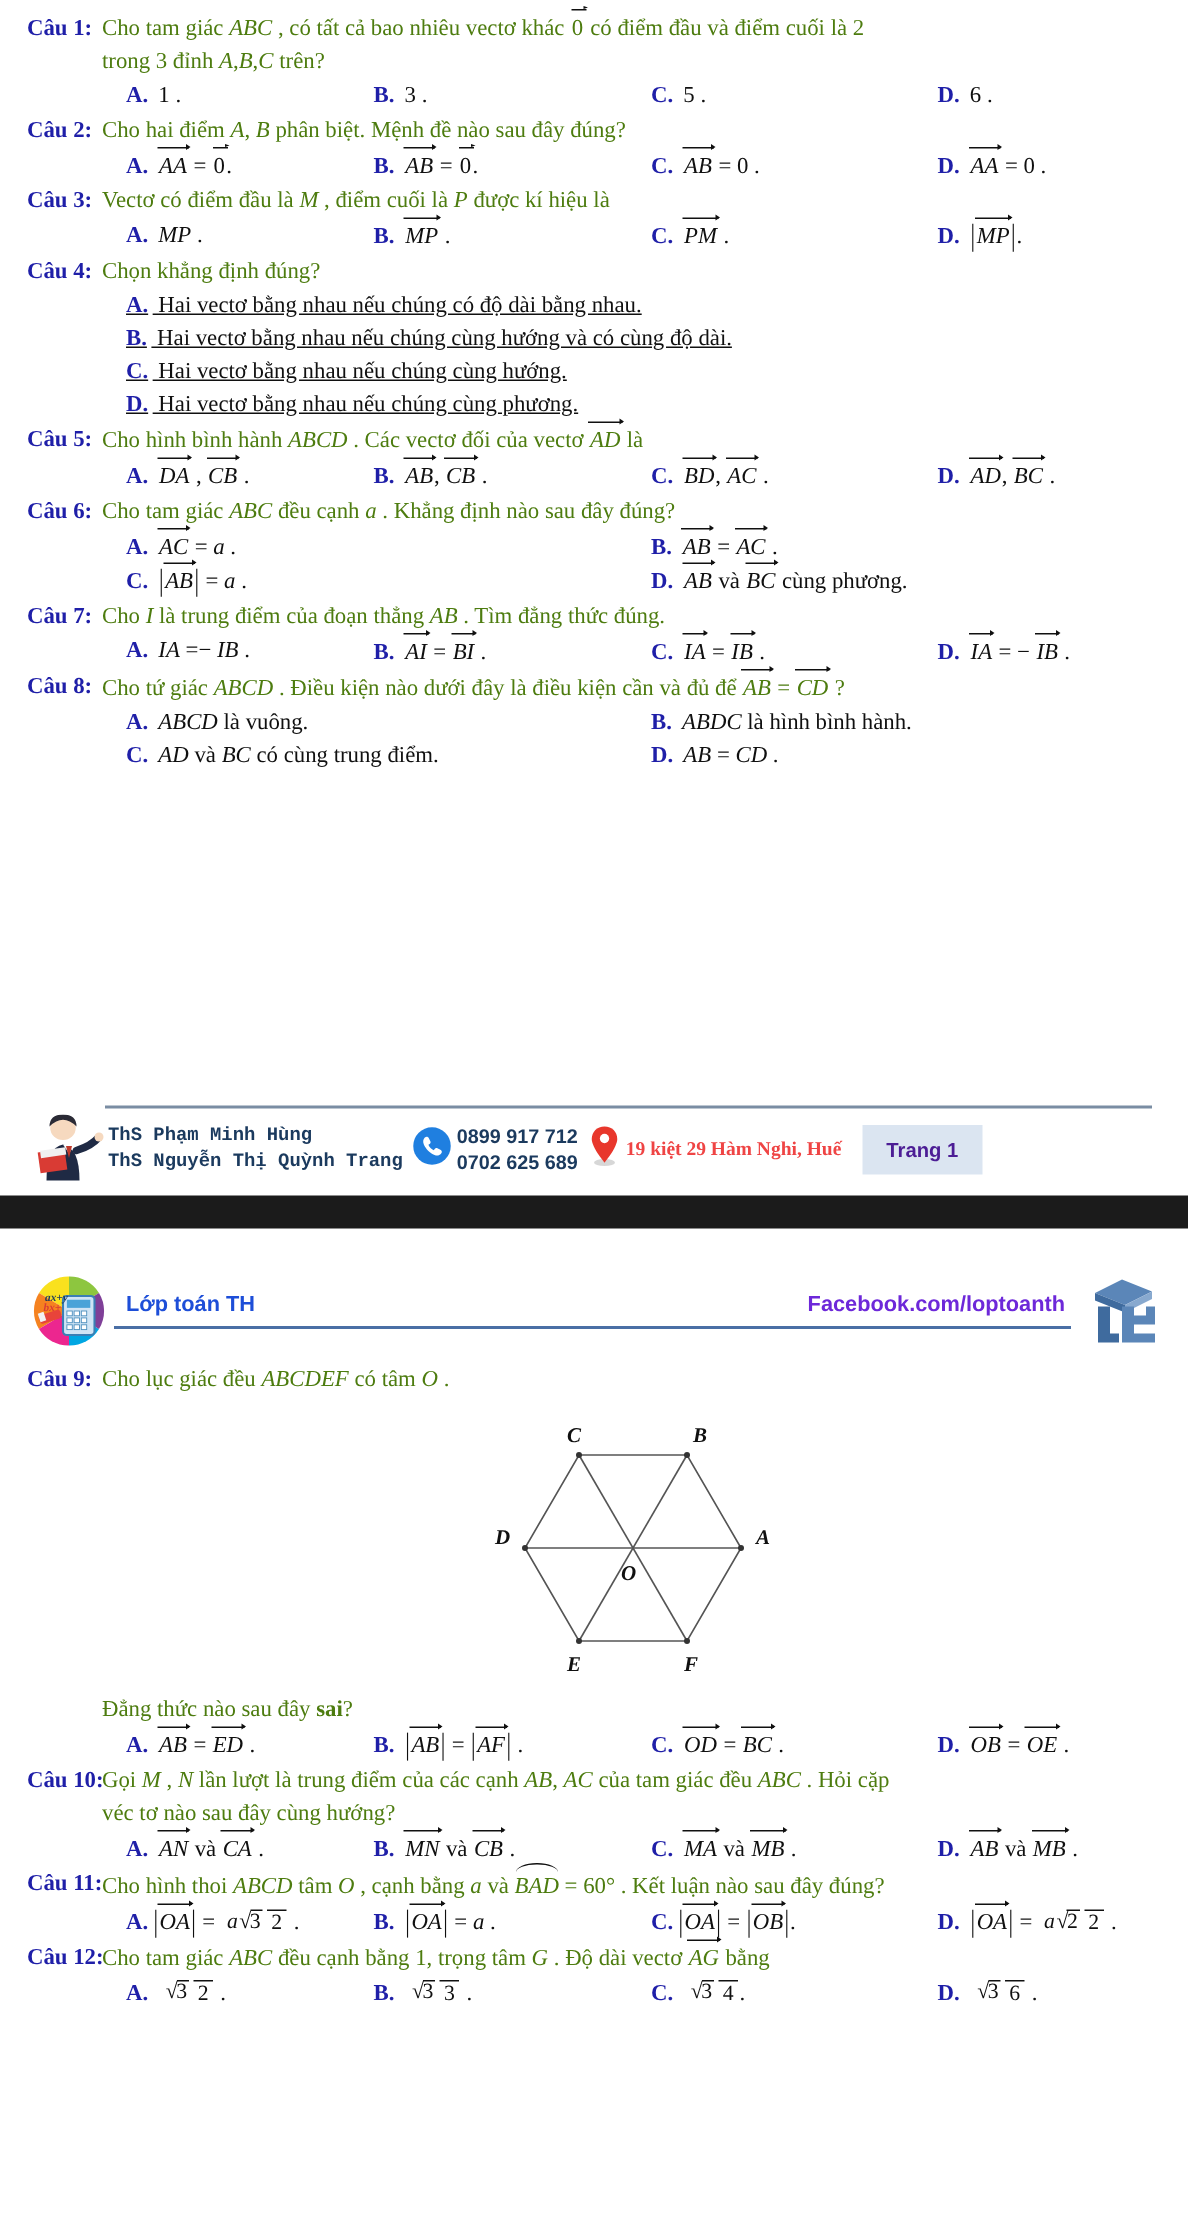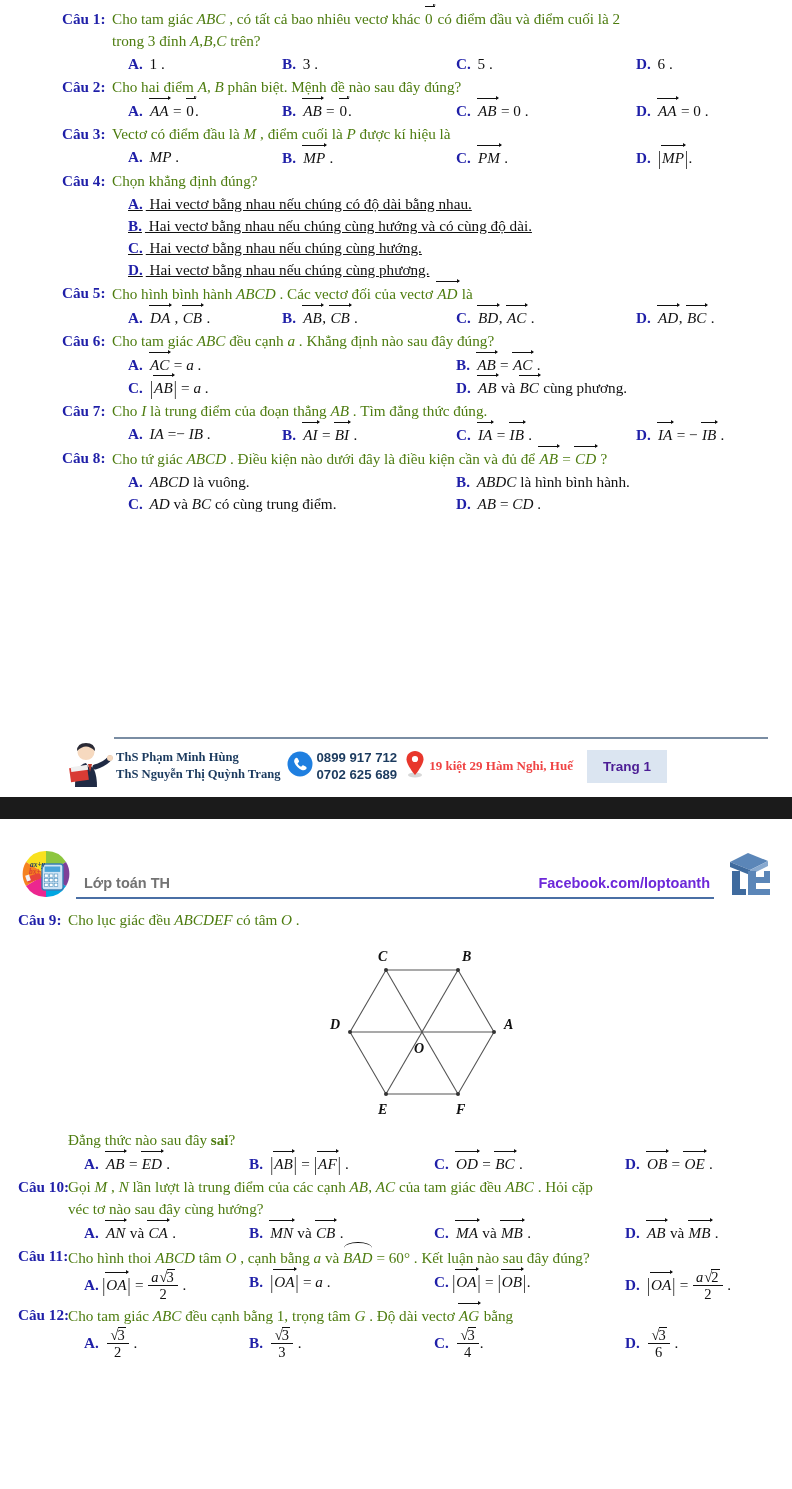--- a/index.html
+++ b/index.html
@@ -9,21 +9,21 @@
     min-height: 1489px;
     background: #ffffff;
     font-family: "Liberation Serif", "DejaVu Serif", serif;
     color: #000000;
     position: relative;
     overflow-x: hidden;
   }
 
   
   .page { position: relative; background: #fff; }
-  .page-1 { padding: 8px 0 0 0; margin-left: 44px; }
+  .page-1 { padding: 8px 0 0 0; }
   .page-2 { padding: 0 0 0 0; }
 
   .page-gap {
     height: 22px;
     background: #1b1b1b;
     width: 100%;
     margin: 0;
   }
   .gap-wrap { background:#ffffff; padding: 0; }
 
@@ -160,21 +160,21 @@
     content: "";
     position: absolute;
     left: 1px; right: 1px;
     top: -3px;
     height: 5px;
     border-top: 1.1px solid #101010;
     border-radius: 50% 50% 0 0 / 100% 100% 0 0;
   }
   .frac {
     display: inline-flex;
-    flex-direction: column;
+    flex-direction: row;
     vertical-align: middle;
     text-align: center;
     margin: 0 1px;
     position: relative;
     top: -1px;
   }
   .frac .num {
     display: block;
     padding: 0 3px 0px 3px;
     line-height: 15px;
@@ -230,21 +230,21 @@
   }
   .footer-row {
     display: flex;
     align-items: center;
     margin-top: 4px;
   }
   .teacher-icon { flex: 0 0 auto; width: 52px; height: 46px; margin-right: 2px; }
   .names {
     flex: 0 0 auto;
     color: #1b3a5e;
-    font-family: Liberation Serif, serif;
+    font-family: Liberation Mono, monospace;
     font-size: 12.6px;
     line-height: 17px;
     font-weight: 600;
   }
   .phone-icon { flex: 0 0 auto; margin: 0 4px 0 6px; }
   .phones {
     flex: 0 0 auto;
     color: #1b3a5e;
     font-family: "Liberation Sans", sans-serif;
     font-size: 13.2px;
@@ -266,35 +266,35 @@
     color: #4c1d95;
     font-family: "Liberation Sans", sans-serif;
     font-size: 13.5px;
     font-weight: 600;
     padding: 9px 16px;
   }
 
   
   .p2-header {
     display: flex;
-    align-items: flex-end;
+    align-items: center;
     padding: 18px 18px 0 18px;
   }
   .p2-logo { flex: 0 0 auto; width: 56px; height: 50px; }
   .p2-mid {
     flex: 1 1 auto;
     display: flex;
     align-items: flex-end;
     justify-content: space-between;
     border-bottom: 2px solid #4a6fa5;
     padding: 0 4px 6px 8px;
     margin: 0 6px 0 2px;
   }
   .p2-title {
-    color: #737373;
+    color: #1d4ed8;
     font-family: "Liberation Sans", sans-serif;
     font-size: 14.5px;
     font-weight: 600;
   }
   .p2-fb {
     color: #6d28d9;
     font-family: "Liberation Sans", sans-serif;
     font-size: 14.5px;
     font-weight: 600;
   }

